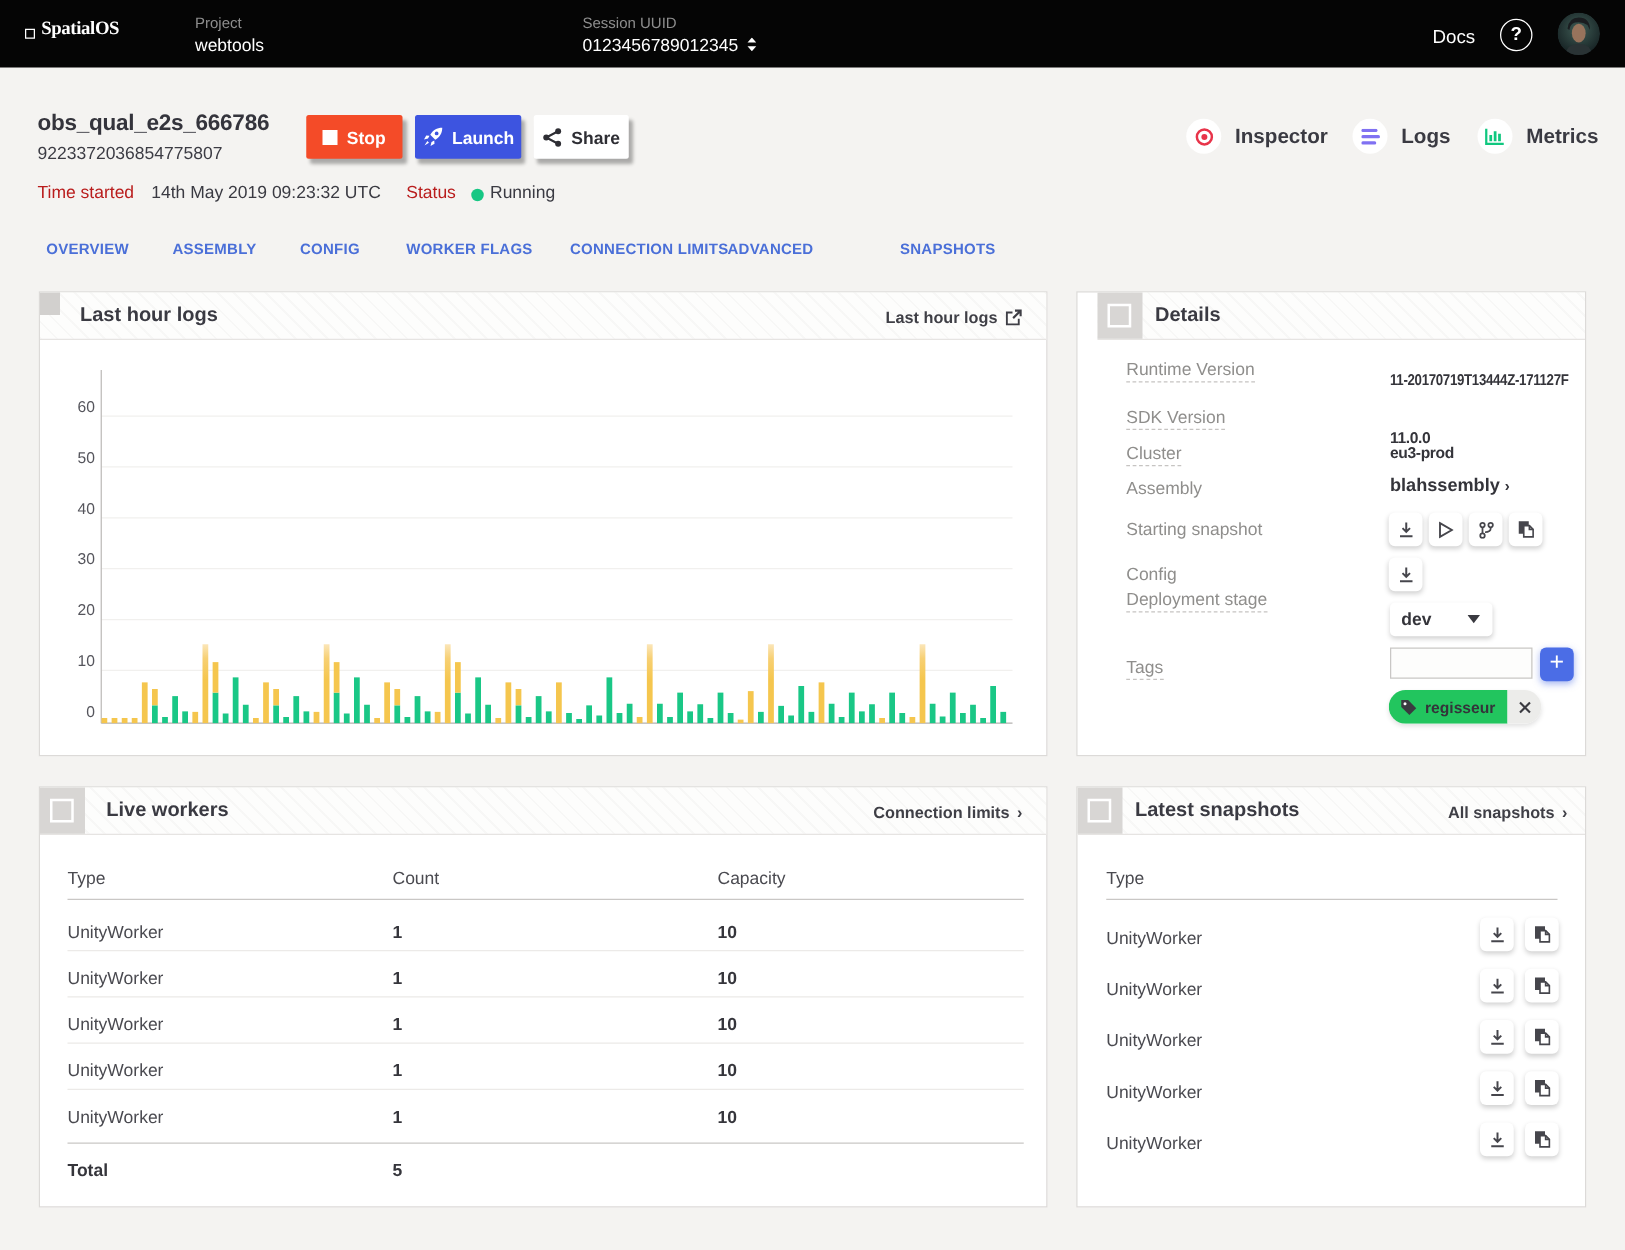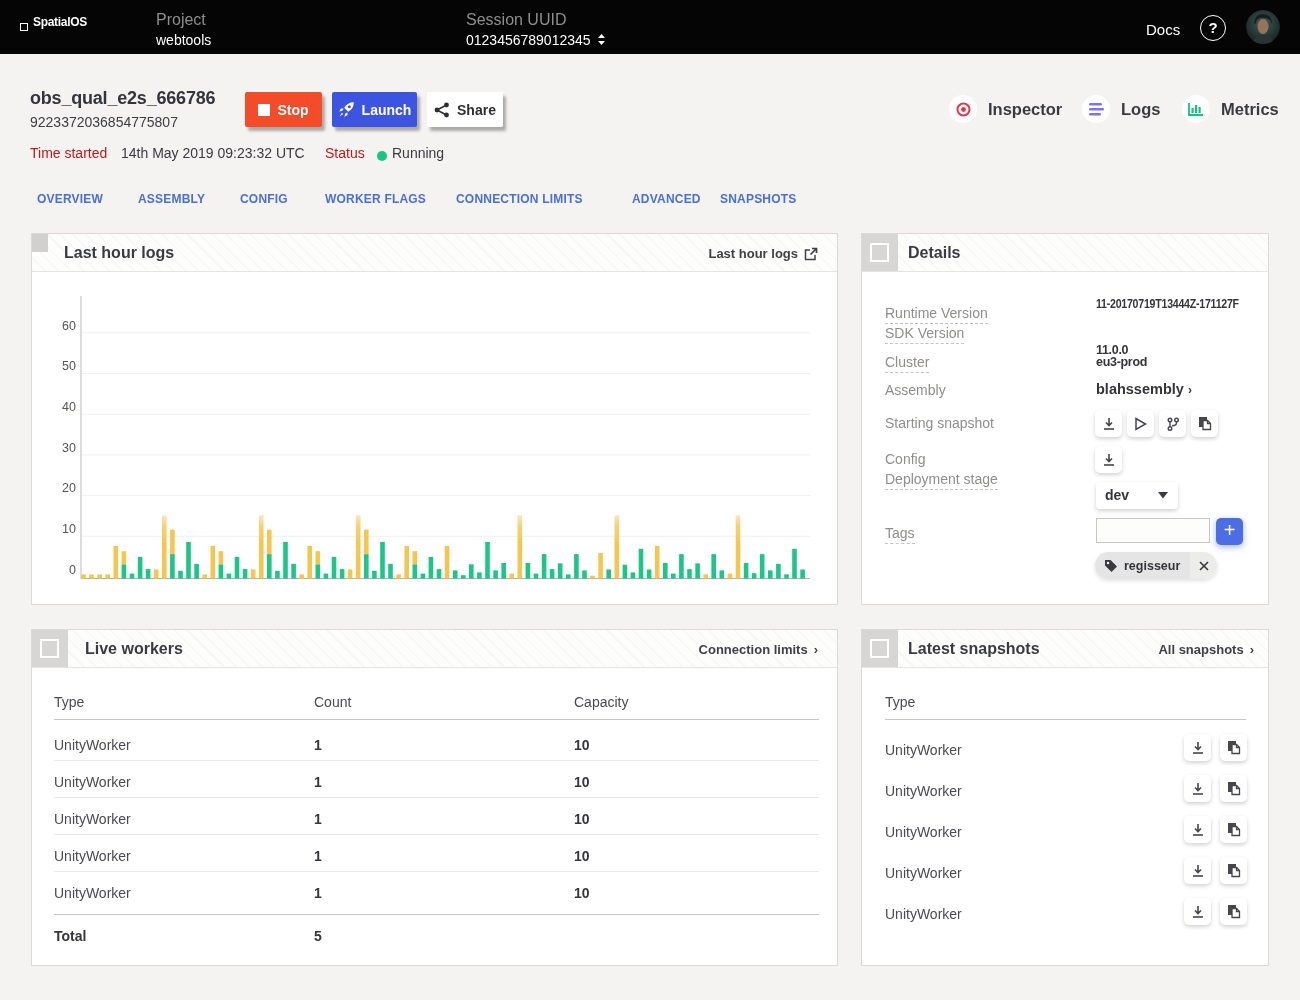--- a/index.html
+++ b/index.html
@@ -1,24 +1,24 @@
 <!DOCTYPE html>
 <html><head>
 <meta charset="utf-8">
 <style>
 * { margin:0; padding:0; box-sizing:border-box; }
 html,body { width:1300px; height:1000px; overflow:hidden; background:#f4f3f1;
   font-family:"Liberation Sans", sans-serif; }
 
 
 .topbar { position:absolute; left:0; top:0; width:1300px; height:54px; background:#050505; color:#fff; }
-.logo { position:absolute; left:33px; top:15px; font-size:12px; font-weight:700; letter-spacing:-0.3px; }
+.logo { position:absolute; left:33px; top:15px; font-size:15px; font-weight:700; letter-spacing:-0.3px;font-family:Liberation Serif, serif; }
 .logo-sq { position:absolute; left:20px; top:23px; width:8px; height:8px; border:1.6px solid #fff; }
 .tb-group { position:absolute; top:11px; }
-.tb-label { font-size:16px; color:#8e8e8e; margin-bottom:3px; }
+.tb-label { font-size:12px; color:#8e8e8e; margin-bottom:3px; }
 .tb-value { font-size:14px; color:#fff; }
 .tb-docs { position:absolute; left:1146px; top:21px; font-size:15px; color:#fff; }
 .tb-help { position:absolute; left:1200px; top:15px; width:26px; height:26px; border:1.8px solid #fff;
   border-radius:50%; color:#fff; font-size:15px; font-weight:700; text-align:center; line-height:23px; }
 .avatar { position:absolute; left:1246px; top:10px; width:34px; height:34px; border-radius:50%; overflow:hidden; }
 
 
 .h1 { position:absolute; left:30px; top:88px; font-size:18px; font-weight:700; color:#34343c; letter-spacing:-0.2px; }
 .h2 { position:absolute; left:30px; top:114px; font-size:14px; color:#3c3c44; }
 .btn { position:absolute; top:92px; height:35px; border-radius:2px; color:#fff; font-size:14px;
@@ -44,39 +44,39 @@
 .card-head { position:relative; height:38px; border-bottom:1px solid #e6e4e2;
   background:repeating-linear-gradient(45deg, rgba(120,118,114,0.045) 0 1.5px, rgba(0,0,0,0) 1.5px 9px), #fdfdfc;text-align:right; }
 .corner-big { position:absolute; left:0; top:0; width:36px; height:37px; background:#d8d6d4; }
 .corner-big .sq { position:absolute; left:8px; top:9px; width:19px; height:19px; border:2.5px solid #fff; }
 .corner-small { position:absolute; left:0; top:0; width:16px; height:18px; background:#d2d0ce; }
 .card-title { position:absolute; top:10px; font-size:16px; font-weight:700; color:#3a3a42; }
 .card-link { position:absolute; top:12px; right:19px; font-size:13px; font-weight:700; color:#3f3f46;
   display:flex; align-items:center; gap:6px; }
 
 #chart-card { left:31px; top:233px; width:807px; height:372px; }
-#details-card { left:861px; top:233px; width:408px; height:372px; }
+#details-card { left:861px; top:233px; width:408px; height:372px;padding-left:16px; }
 #workers-card { left:31px; top:629px; width:807px; height:337px; }
 #snaps-card { left:861px; top:629px; width:408px; height:337px; }
 
 
 .drow { position:absolute; left:23px; font-size:14px; color:#8f8e8c; }
 .drow.dotted { border-bottom:1px dashed #c6c4c2; padding-bottom:2px; }
 .dval { position:absolute; left:234px; font-size:12.5px; font-weight:700; color:#34343a; white-space:nowrap; letter-spacing:-0.3px; }
 .icon-btn { position:absolute; width:27px; height:27px; background:#fff; border-radius:5px;
   box-shadow:0 2px 4px rgba(0,0,0,0.18); display:flex; align-items:center; justify-content:center; }
 .dd { position:absolute; left:234px; width:82px; height:27px; background:#fff; border-radius:4px;
   box-shadow:0 2px 4px rgba(0,0,0,0.18); font-size:14px; font-weight:700; color:#34343a; }
 .tag-input { position:absolute; left:234px; width:114px; height:25px; border:1px solid #c9c7c5; background:#fdfdfc; }
 .plus-btn { position:absolute; left:354px; width:27px; height:27px; background:#4b6de6; border-radius:5px;
   color:#fff; font-size:20px; font-weight:400; text-align:center; line-height:25px;
   box-shadow:0 2px 6px rgba(75,109,230,0.5); }
 .chip { position:absolute; left:233px; display:flex; height:27px; border-radius:14px; overflow:hidden;
   box-shadow:0 2px 4px rgba(0,0,0,0.12); }
-.chip .l { background:#e5e5e5; display:flex; align-items:center; gap:6px; padding:0 10px 0 9px;
+.chip .l { background:#22c55e; display:flex; align-items:center; gap:6px; padding:0 10px 0 9px;
   font-size:12.5px; font-weight:700; color:#34343a; }
 .chip .r { background:#ececea; width:27px; display:flex; align-items:center; justify-content:center; }
 
 
 .tbl-head { position:absolute; font-size:14px; color:#4a4a50; }
 .tbl-cell { position:absolute; font-size:14px; color:#4a4a50; }
 .tbl-num { position:absolute; font-size:14px; font-weight:700; color:#35353b; }
 .hline { position:absolute; height:1px; background:#c9c7c5; }
 .rline { position:absolute; height:1px; background:#eceae8; }
 </style>
@@ -164,21 +164,21 @@
 <div class="meta" style="left:325px"><span class="g">Status</span></div>
 <div class="meta" style="left:377px; top:148px"><span class="dot"></span></div>
 <div class="meta" style="left:392px"><span class="v">Running</span></div>
 
 <div class="tabs">
   <span style="left:37px">OVERVIEW</span>
     <span style="left:138px">ASSEMBLY</span>
     <span style="left:240px">CONFIG</span>
     <span style="left:325px">WORKER FLAGS</span>
   <span style="left:456px">CONNECTION LIMITS</span>
-    <span style="left:632px">ADVANCED</span>
+    <span style="left:582px">ADVANCED</span>
     <span style="left:720px">SNAPSHOTS</span>
 </div>
 
 <div class="card" id="chart-card">
   <div class="card-head">
     <div class="corner-small"></div>
     <div class="card-title" style="left:32px">Last hour logs</div>
     <div class="card-link">Last hour logs
       <svg width="14" height="14" viewBox="0 0 14 14" fill="none" stroke="#3f3f46" stroke-width="1.5">
           <path d="M11 8 V12.5 H1.5 V3 H6"></path>
@@ -313,21 +313,21 @@
 </div>
 
 <div class="card" id="details-card">
   <div class="card-head">
     <div class="corner-big">
         <div class="sq"></div>
       </div>
     <div class="card-title" style="left:46px">Details</div>
   </div>
   <div style="position:relative">
-    <div class="drow dotted" style="top:33px">Runtime Version</div>
+    <div class="drow dotted" style="top:15px">Runtime Version</div>
     <div class="dval" style="top:25px; transform:scaleX(0.85); transform-origin:left center">11-20170719T13444Z-171127F</div>
     <div class="drow dotted" style="top:53px">SDK Version</div>
     <div class="dval" style="top:71px">11.0.0</div>
     <div class="drow dotted" style="top:82px">Cluster</div>
     <div class="dval" style="top:83px">eu3-prod</div>
     <div class="drow" style="top:110px">Assembly</div>
     <div class="dval" style="top:109px; font-size:14.5px; letter-spacing:0">blahssembly <span style="font-size:12px">›</span></div>
     <div class="drow" style="top:143px">Starting snapshot</div>
     <div class="icon-btn" style="left:233px; top:138px">
         <svg width="14" height="14" viewBox="0 0 14 14" stroke="#46464c" stroke-width="1.6" fill="none">

